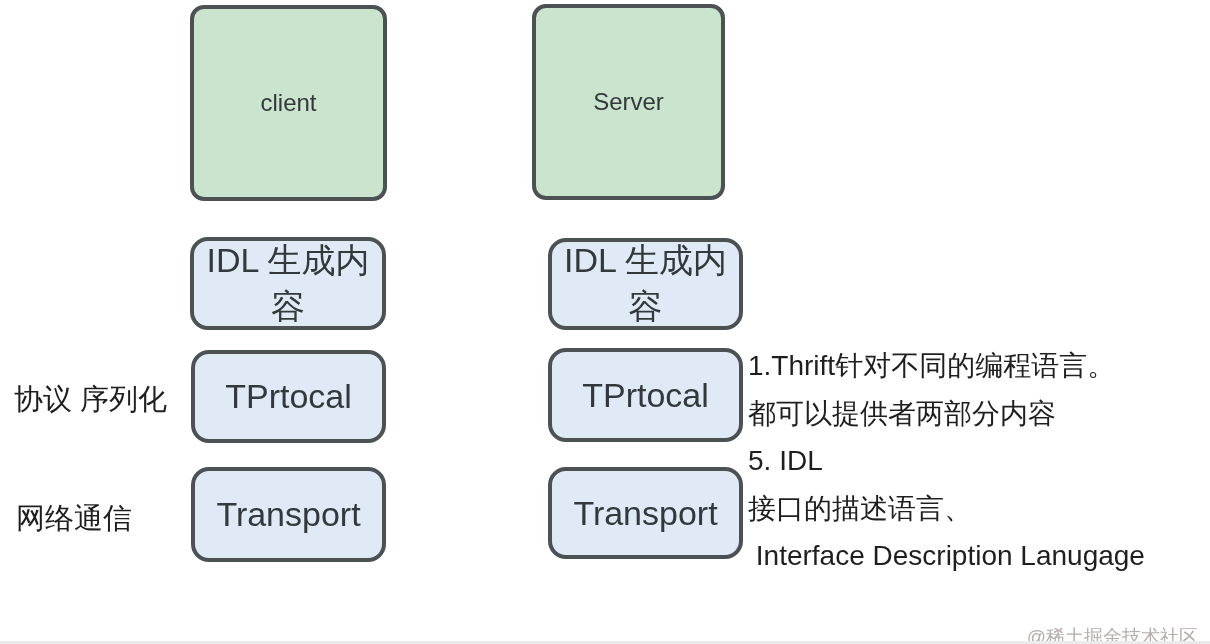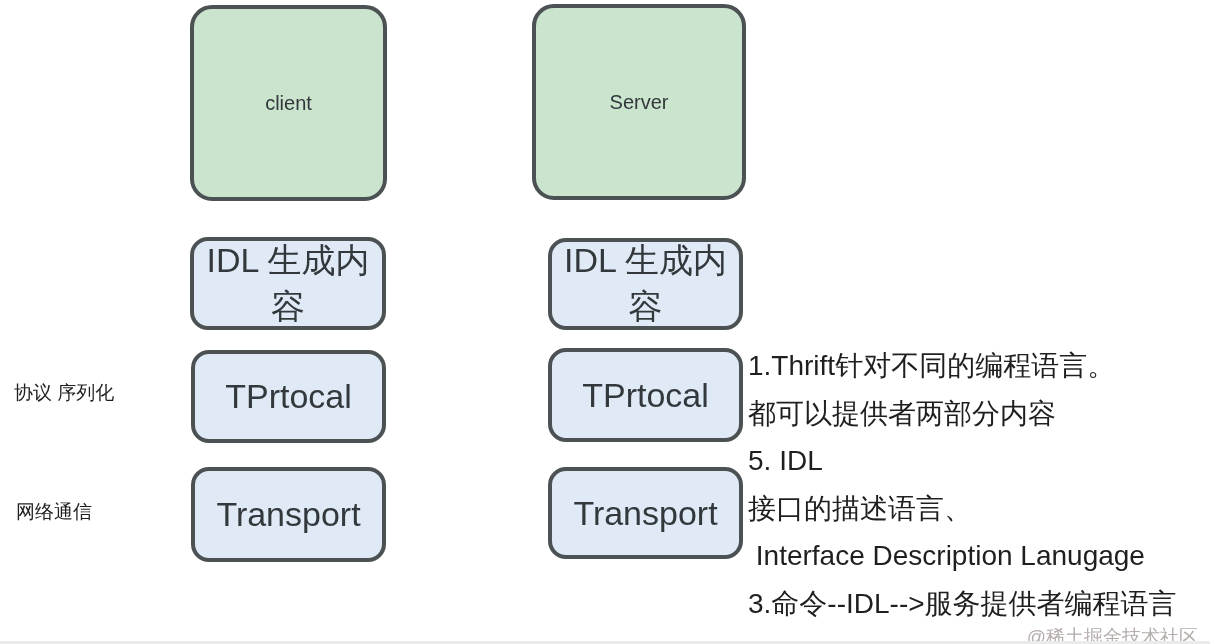--- a/index.html
+++ b/index.html
@@ -20,39 +20,39 @@
     box-sizing: border-box;
     display: flex;
     align-items: center;
     justify-content: center;
     border: 4px solid var(--node-border, #4c5254);
     color: var(--node-text, #33383c);
     text-align: center;
   }
   .node.green {
     background: var(--node-green, #cae4cd);
-    border-radius: 22px;
-    font-size: 20px;
+    border-radius: 14px;
+    font-size: 24px;
   }
   .node.blue {
     background: var(--node-blue, #dfeaf6);
     border-radius: 18px;
     font-size: 34px;
   }
   .node-client    { left: 190px; top: 5px;   width: 197px; height: 196px; }
-  .node-server    { left: 532px; top: 4px;   width: 214px; height: 196px; text-align: center; }
+  .node-server    { left: 532px; top: 4px;   width: 193px; height: 196px; text-align: center; }
   .node-idl-l     { left: 190px; top: 237px; width: 196px; height: 93px; }
   .node-idl-r     { left: 548px; top: 238px; width: 195px; height: 92px; }
   .node-proto-l   { left: 191px; top: 350px; width: 195px; height: 93px; }
   .node-proto-r   { left: 548px; top: 348px; width: 195px; height: 94px; }
   .node-trans-l   { left: 191px; top: 467px; width: 195px; height: 95px; }
   .node-trans-r   { left: 548px; top: 467px; width: 195px; height: 92px; }
   .row-label {
     position: absolute;
-    font-size: 19px;
+    font-size: 29px;
     color: var(--body-text, #1f1f1f);
     white-space: nowrap;
     text-align: right;
   }
   .row-label-protocol { left: 14px; top: 380px; }
   .row-label-network  { left: 16px; top: 499px; }
   .notes {
     position: absolute;
     left: 748px;
     top: 342px;
@@ -117,19 +117,18 @@
 
   <div class="row-label row-label-protocol">协议 序列化</div>
   <div class="row-label row-label-network">网络通信</div>
 
   <div class="notes">
     <div class="note-line">1.Thrift针对不同的编程语言。</div>
     <div class="note-line">都可以提供者两部分内容</div>
     <div class="note-line">5. IDL</div>
     <div class="note-line">接口的描述语言、</div>
     <div class="note-line"> Interface Description Lanugage</div>
-    <div class="note-line">3.命令--IDL--&gt;服务提供者编程语言</div>
   </div>
 
   <div class="watermark">@稀土掘金技术社区</div>
   <div class="bottom-line"></div>
 
 </div>
 
 </body></html>

